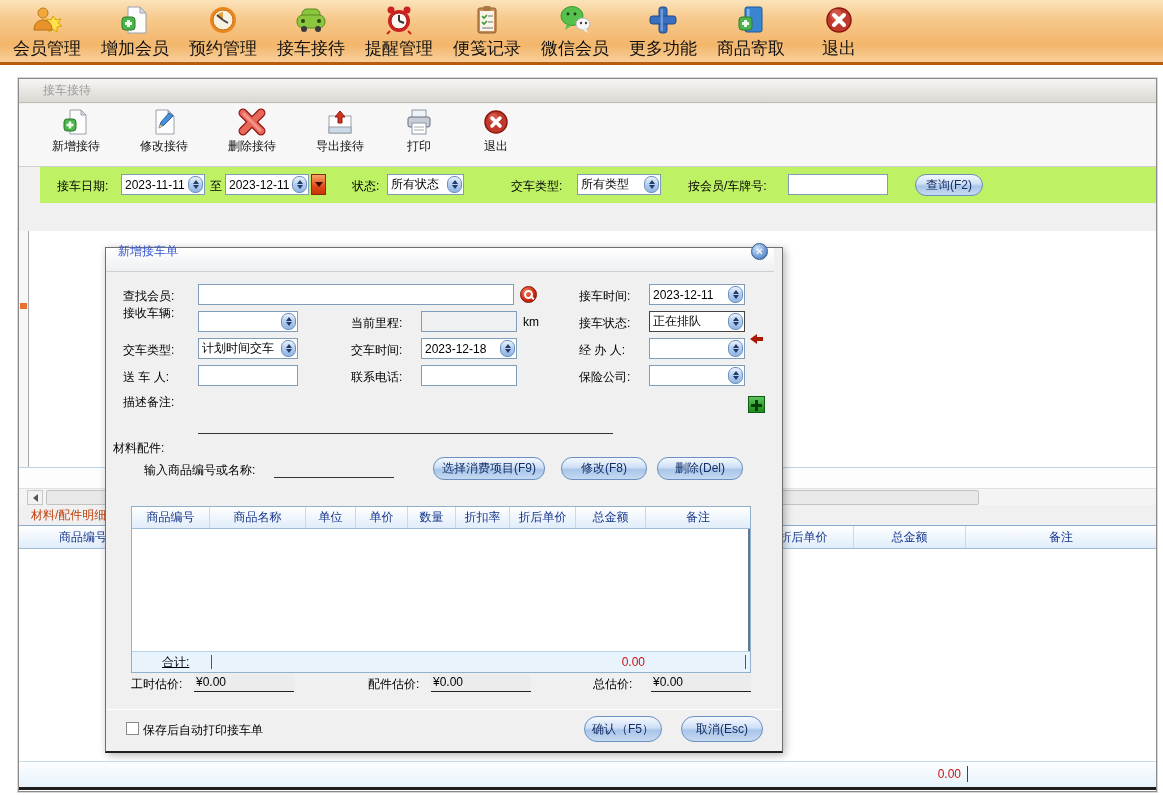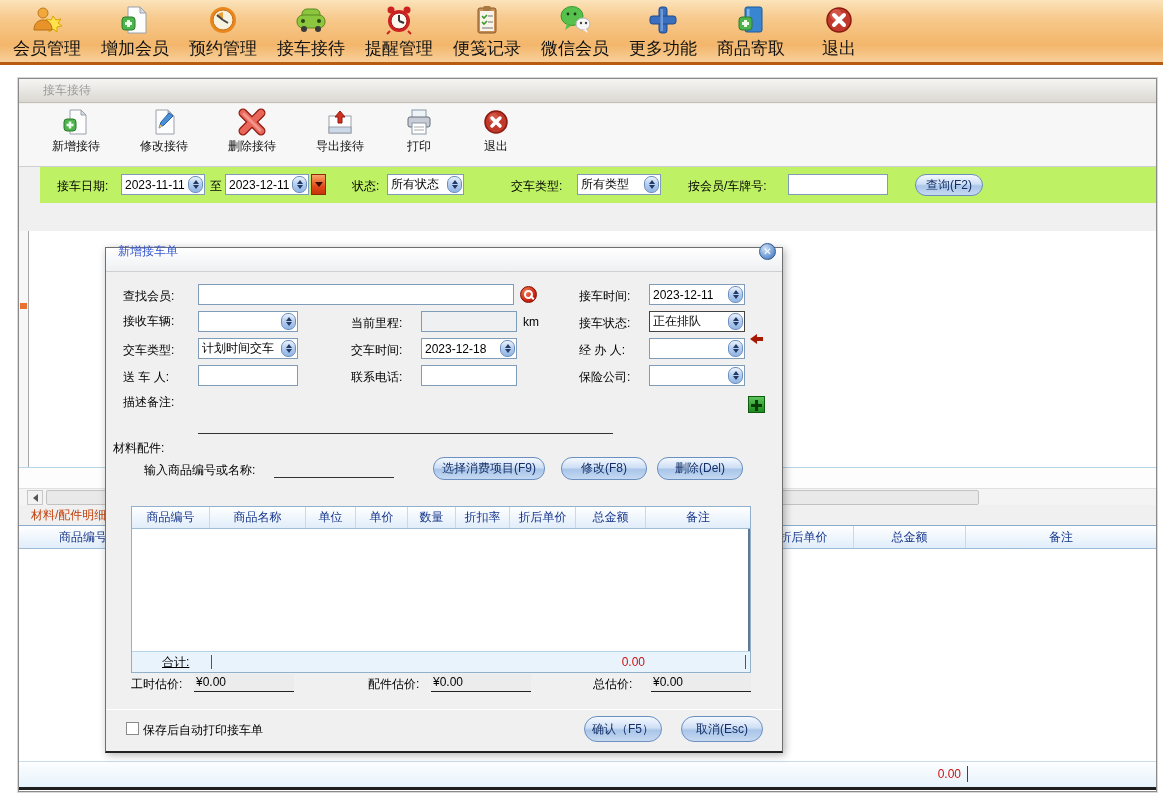--- a/index.html
+++ b/index.html
@@ -74,21 +74,21 @@
   .mw-statusbar { position:absolute; left:0; top:682px; right:0; height:26px;
     background:linear-gradient(180deg,#fdfeff,#e6f2fc); border-top:1px solid #c8dcec; }
   .mw-statusbar .sb-val { position:absolute; right:195px; top:5px; color:#cc1111; }
   .mw-statusbar .caret { position:absolute; right:188px; top:4px; width:1px; height:16px; background:#444; }
   .mw-bottomline { position:absolute; left:0; top:708px; right:0; height:3px; background:#1e1e1e; }
   .mw-rest { position:absolute; left:0; top:711px; right:0; bottom:0; background:#fff; }
 
   
   .dialog { position:absolute; left:105px; top:247px; width:678px; height:506px; background:#f0f0f0;
     border:1px solid #6f6f6f; border-bottom:2px solid #222; box-shadow:2px 2px 8px rgba(0,0,0,0.3); z-index:10; }
-  .dlg-titlebar { position:absolute; left:0; top:0; right:0; height:24px;
+  .dlg-titlebar { position:absolute; left:0; top:0; right:8px; height:24px;
     background:linear-gradient(180deg,#ffffff,#eef0f2); border-bottom:1px solid #cfcfcf;
     display:flex; align-items:center; padding:0 6px 17px 12px; color:#3355cc; }
   .dlg-close { margin-left:auto; width:17px; height:17px; border-radius:50%;
     background:radial-gradient(circle at 35% 30%,#cfe2f8,#6f9bd2 60%,#3f6eae); border:1px solid #2f568c;
     color:#fff; font-size:10px; line-height:15px; text-align:center; }
   .dlg-body { position:absolute; left:0; top:24px; right:0; bottom:0; }
   .dlg-body > * { position:absolute; }
   .dlabel { white-space:nowrap; color:#000; }
   .search-red { width:17px; height:17px; border-radius:50%;
     background:radial-gradient(circle at 35% 30%,#f37a55,#cc2211 65%,#9c1500); border:1px solid #7e1200; position:relative; }
@@ -383,21 +383,21 @@
       <div class="search-red" style="left:414px; top:14px"></div>
       <span class="dlabel" style="left:473px; top:16px">接车时间:</span>
       <div class="stepper" style="left:543px; top:12px; width:96px">
         <span class="val">2023-12-11</span>
         <span class="spin">
             <i class="up"></i>
             <i class="dn"></i>
           </span>
       </div>
 
-      <span class="dlabel" style="left:17px; top:41px">接收车辆:</span>
+      <span class="dlabel" style="left:17px; top:33px">接收车辆:</span>
       <div class="stepper" style="left:92px; top:39px; width:100px">
         <span class="val"></span>
         <span class="spin">
             <i class="up"></i>
             <i class="dn"></i>
           </span>
       </div>
       <span class="dlabel" style="left:245px; top:43px">当前里程:</span>
       <input class="txt-input" style="left: 315px; top: 39px; width: 96px; background: rgb(238, 240, 242);" disabled="" value="">
       <span class="dlabel" style="left:417px; top:43px">km</span>

